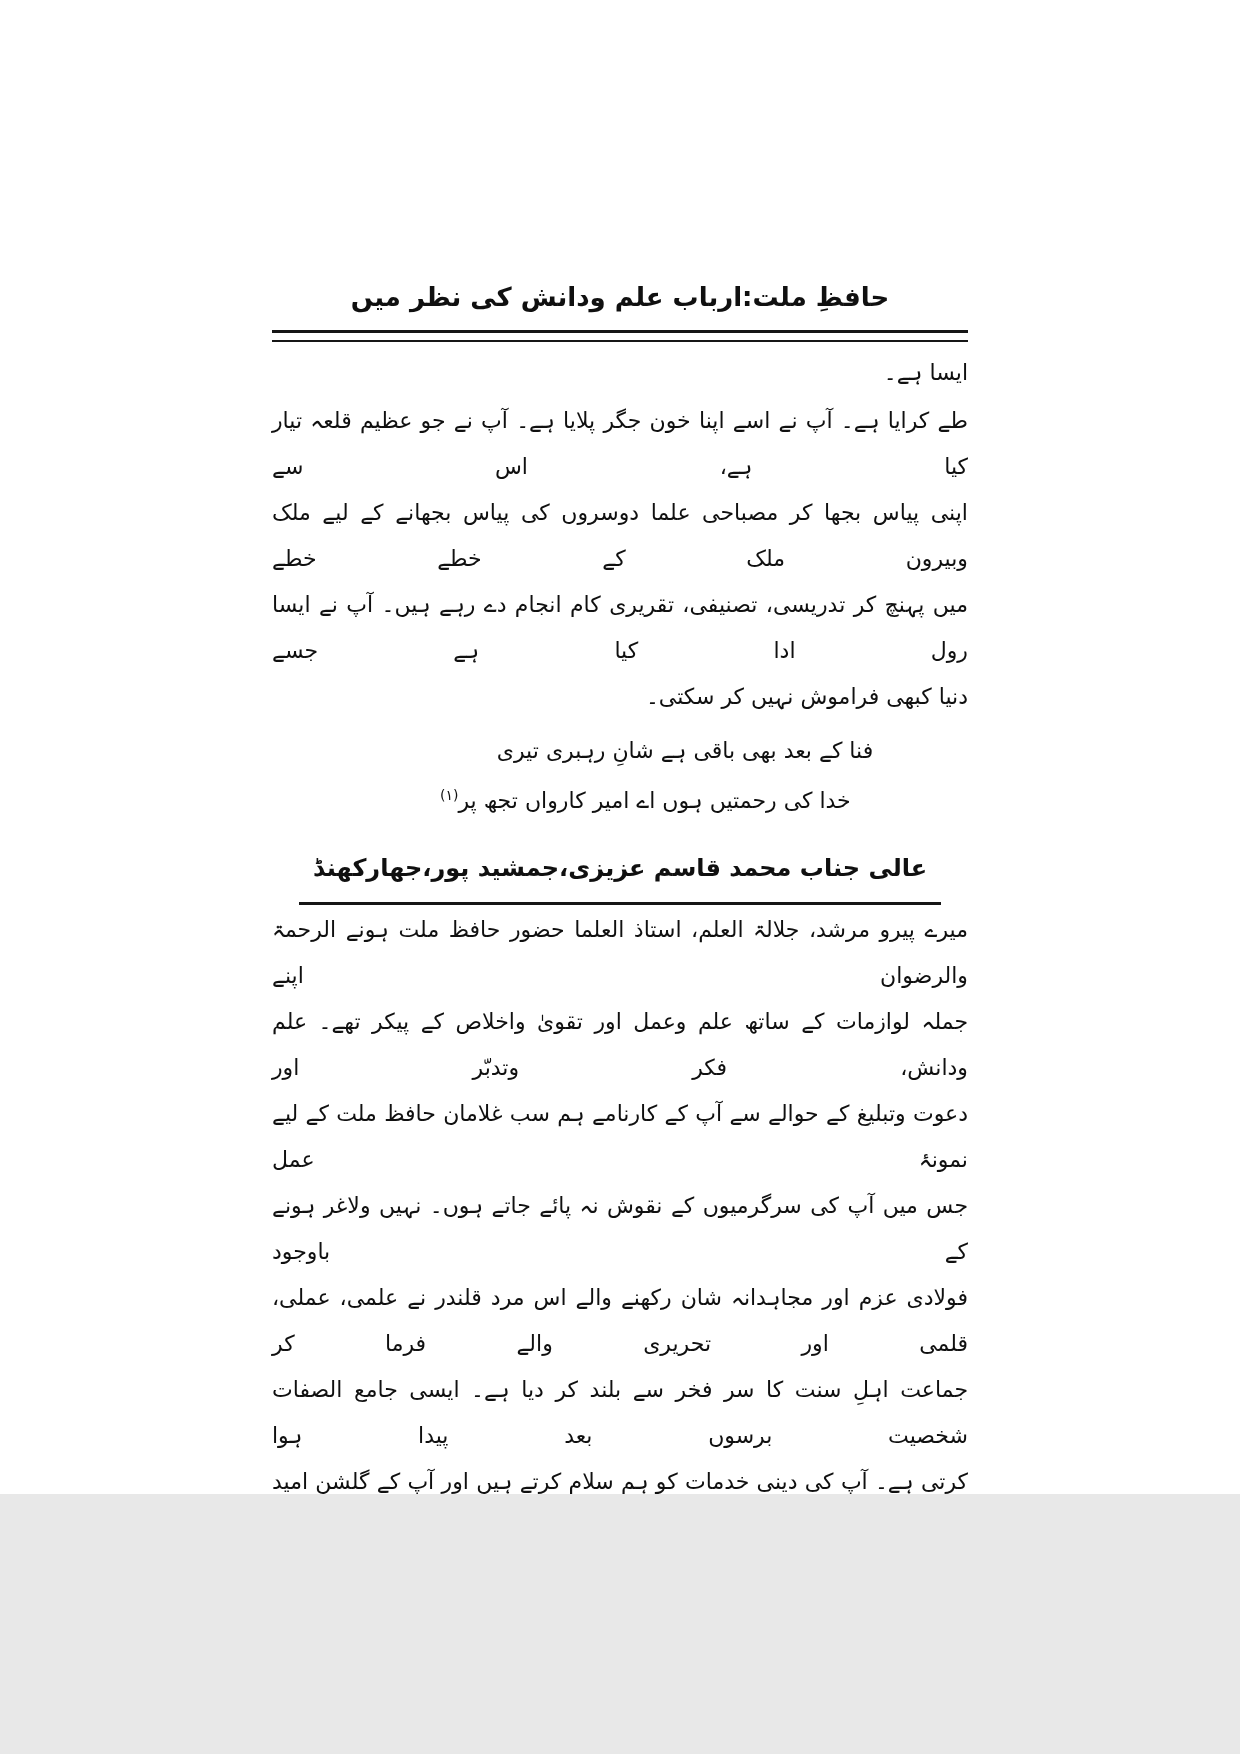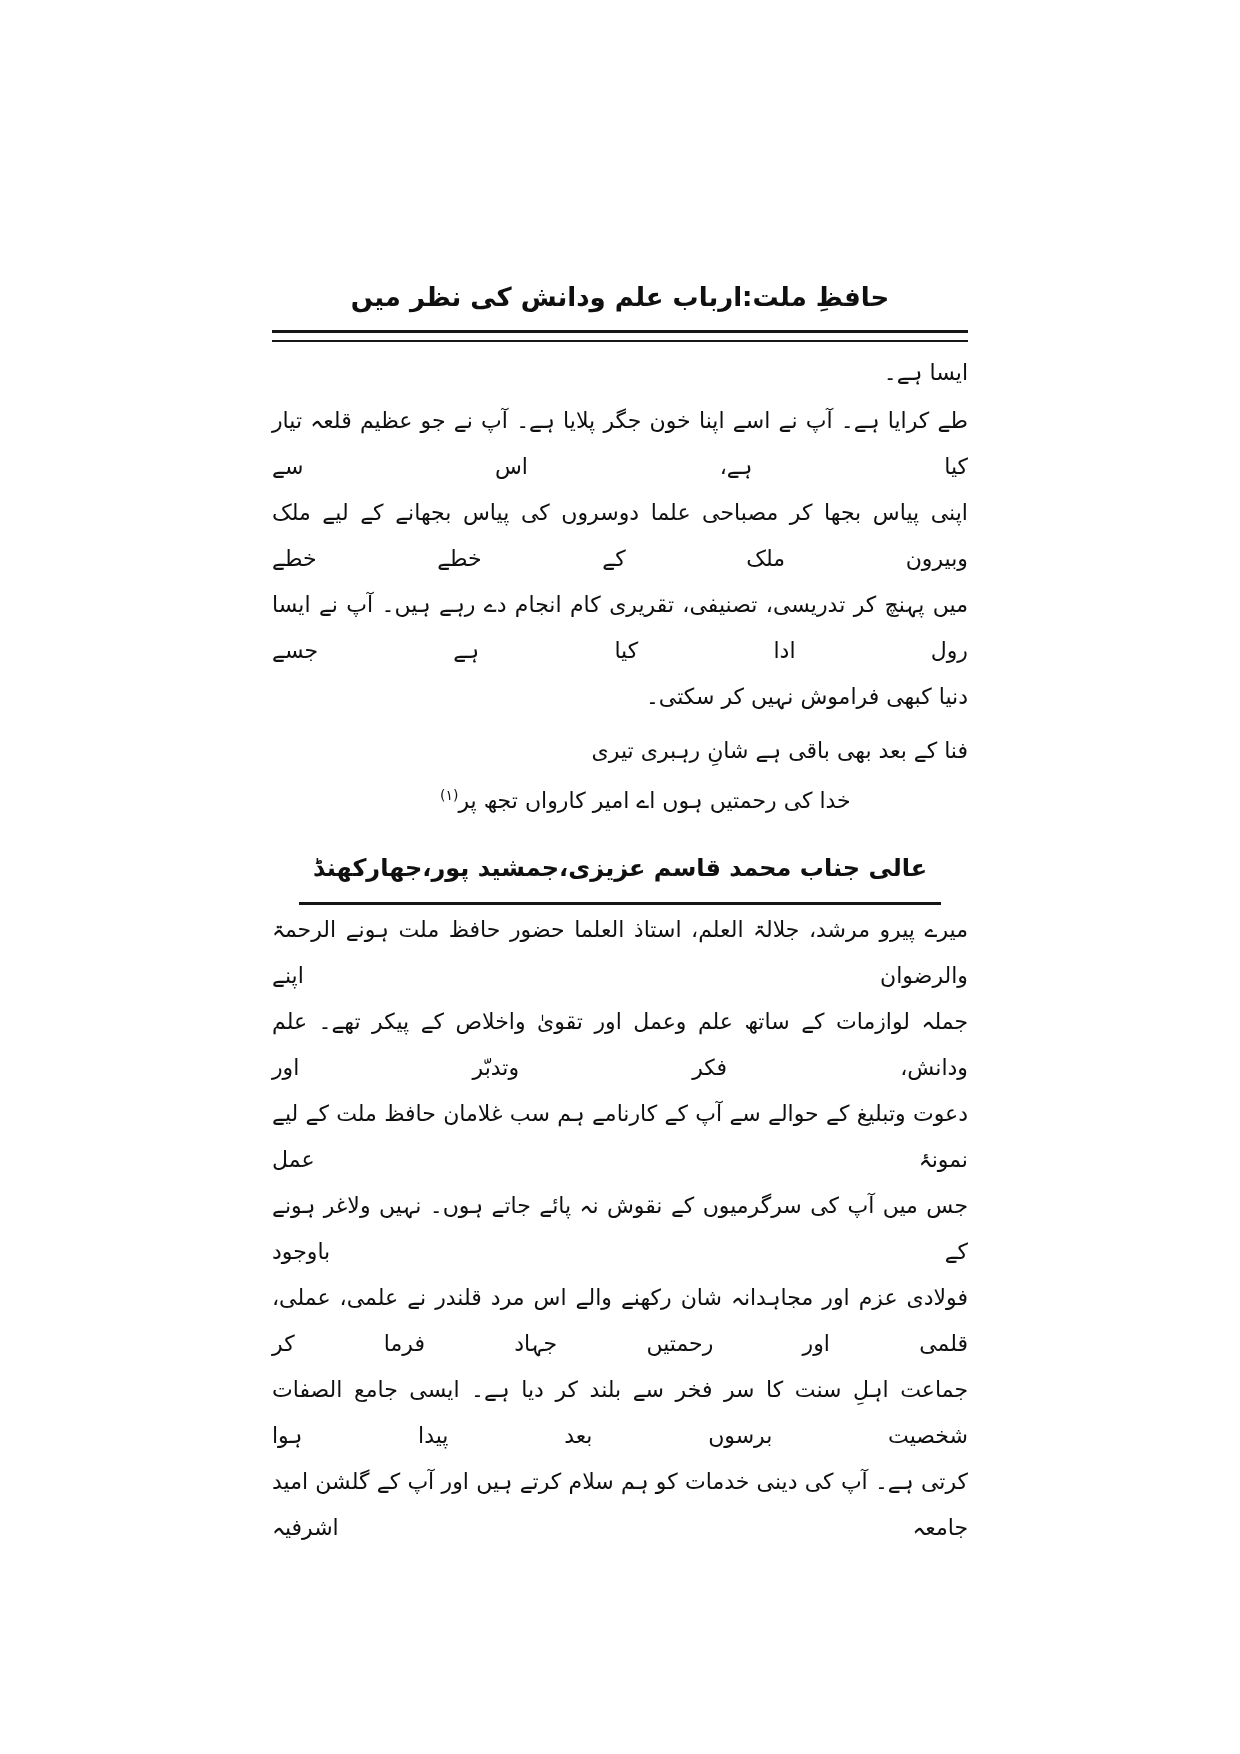--- a/index.html
+++ b/index.html
@@ -1,18 +1,18 @@
 <!DOCTYPE html>
 <html lang="ur" dir="rtl"><head>
 <meta charset="utf-8">
 <style>
   html,body{margin:0;padding:0;background:#e8e8e8;}
   .page{
     position:relative;
-    width:1240px;height:1754px;
+    width:1240px;height:1494px;
     margin:0 auto;
     background:#ffffff;
     overflow:hidden;
     font-family:"DejaVu Sans","Liberation Serif",sans-serif;
     color:#101010;
     direction:rtl;
   }
   .content{
     position:absolute;
     top:0; right:272px; left:272px;
@@ -39,21 +39,21 @@
     text-align-last:justify;
   }
   .right{ text-align:right; }
   .first-after-rule{ margin-top:8px; }
   .poem{ margin-top:6px; }
   .poem-line{
     font-size:22px;
     line-height:50px;
     text-align:right;
   }
-  .poem-line-1{ padding-left:130px; text-align:right; }
+  .poem-line-1{ padding-left:130px; text-align:center; }
   .poem-line-2{ padding-left:168px; text-align:left; }
   sup.fn-marker{
     font-size:14px;
     line-height:0;
   }
   .section-heading{
     margin-top:16px;
     text-align:center;
     font-size:24px;
     line-height:52px;
@@ -94,20 +94,20 @@
 
     <div class="section-heading">
       <span class="underlined">عالی جناب محمد قاسم عزیزی،جمشید پور،جھارکھنڈ</span>
     </div>
 
     <div class="para">
       <div class="body-line just">میرے پیرو مرشد، جلالۃ العلم، استاذ العلما حضور حافظ ملت ہونے الرحمۃ والرضوان اپنے</div>
       <div class="body-line just">جملہ لوازمات کے ساتھ علم وعمل اور تقویٰ واخلاص کے پیکر تھے۔ علم ودانش، فکر وتدبّر اور</div>
       <div class="body-line just">دعوت وتبلیغ کے حوالے سے آپ کے کارنامے ہم سب غلامان حافظ ملت کے لیے نمونۂ عمل</div>
       <div class="body-line just">جس میں آپ کی سرگرمیوں کے نقوش نہ پائے جاتے ہوں۔ نہیں ولاغر ہونے کے باوجود</div>
-      <div class="body-line just">فولادی عزم اور مجاہدانہ شان رکھنے والے اس مرد قلندر نے علمی، عملی، قلمی اور رحمتیں جہاد فرما کر</div>
+      <div class="body-line just">فولادی عزم اور مجاہدانہ شان رکھنے والے اس مرد قلندر نے علمی، عملی، قلمی اور تحریری والے فرما کر</div>
       <div class="body-line just">جماعت اہلِ سنت کا سر فخر سے بلند کر دیا ہے۔ ایسی جامع الصفات شخصیت برسوں بعد پیدا ہوا</div>
       <div class="body-line just">کرتی ہے۔ آپ کی دینی خدمات کو ہم سلام کرتے ہیں اور آپ کے گلشن امید جامعہ اشرفیہ</div>
 
     </div>
 
   </div>
 </div>
 
 </body></html>

